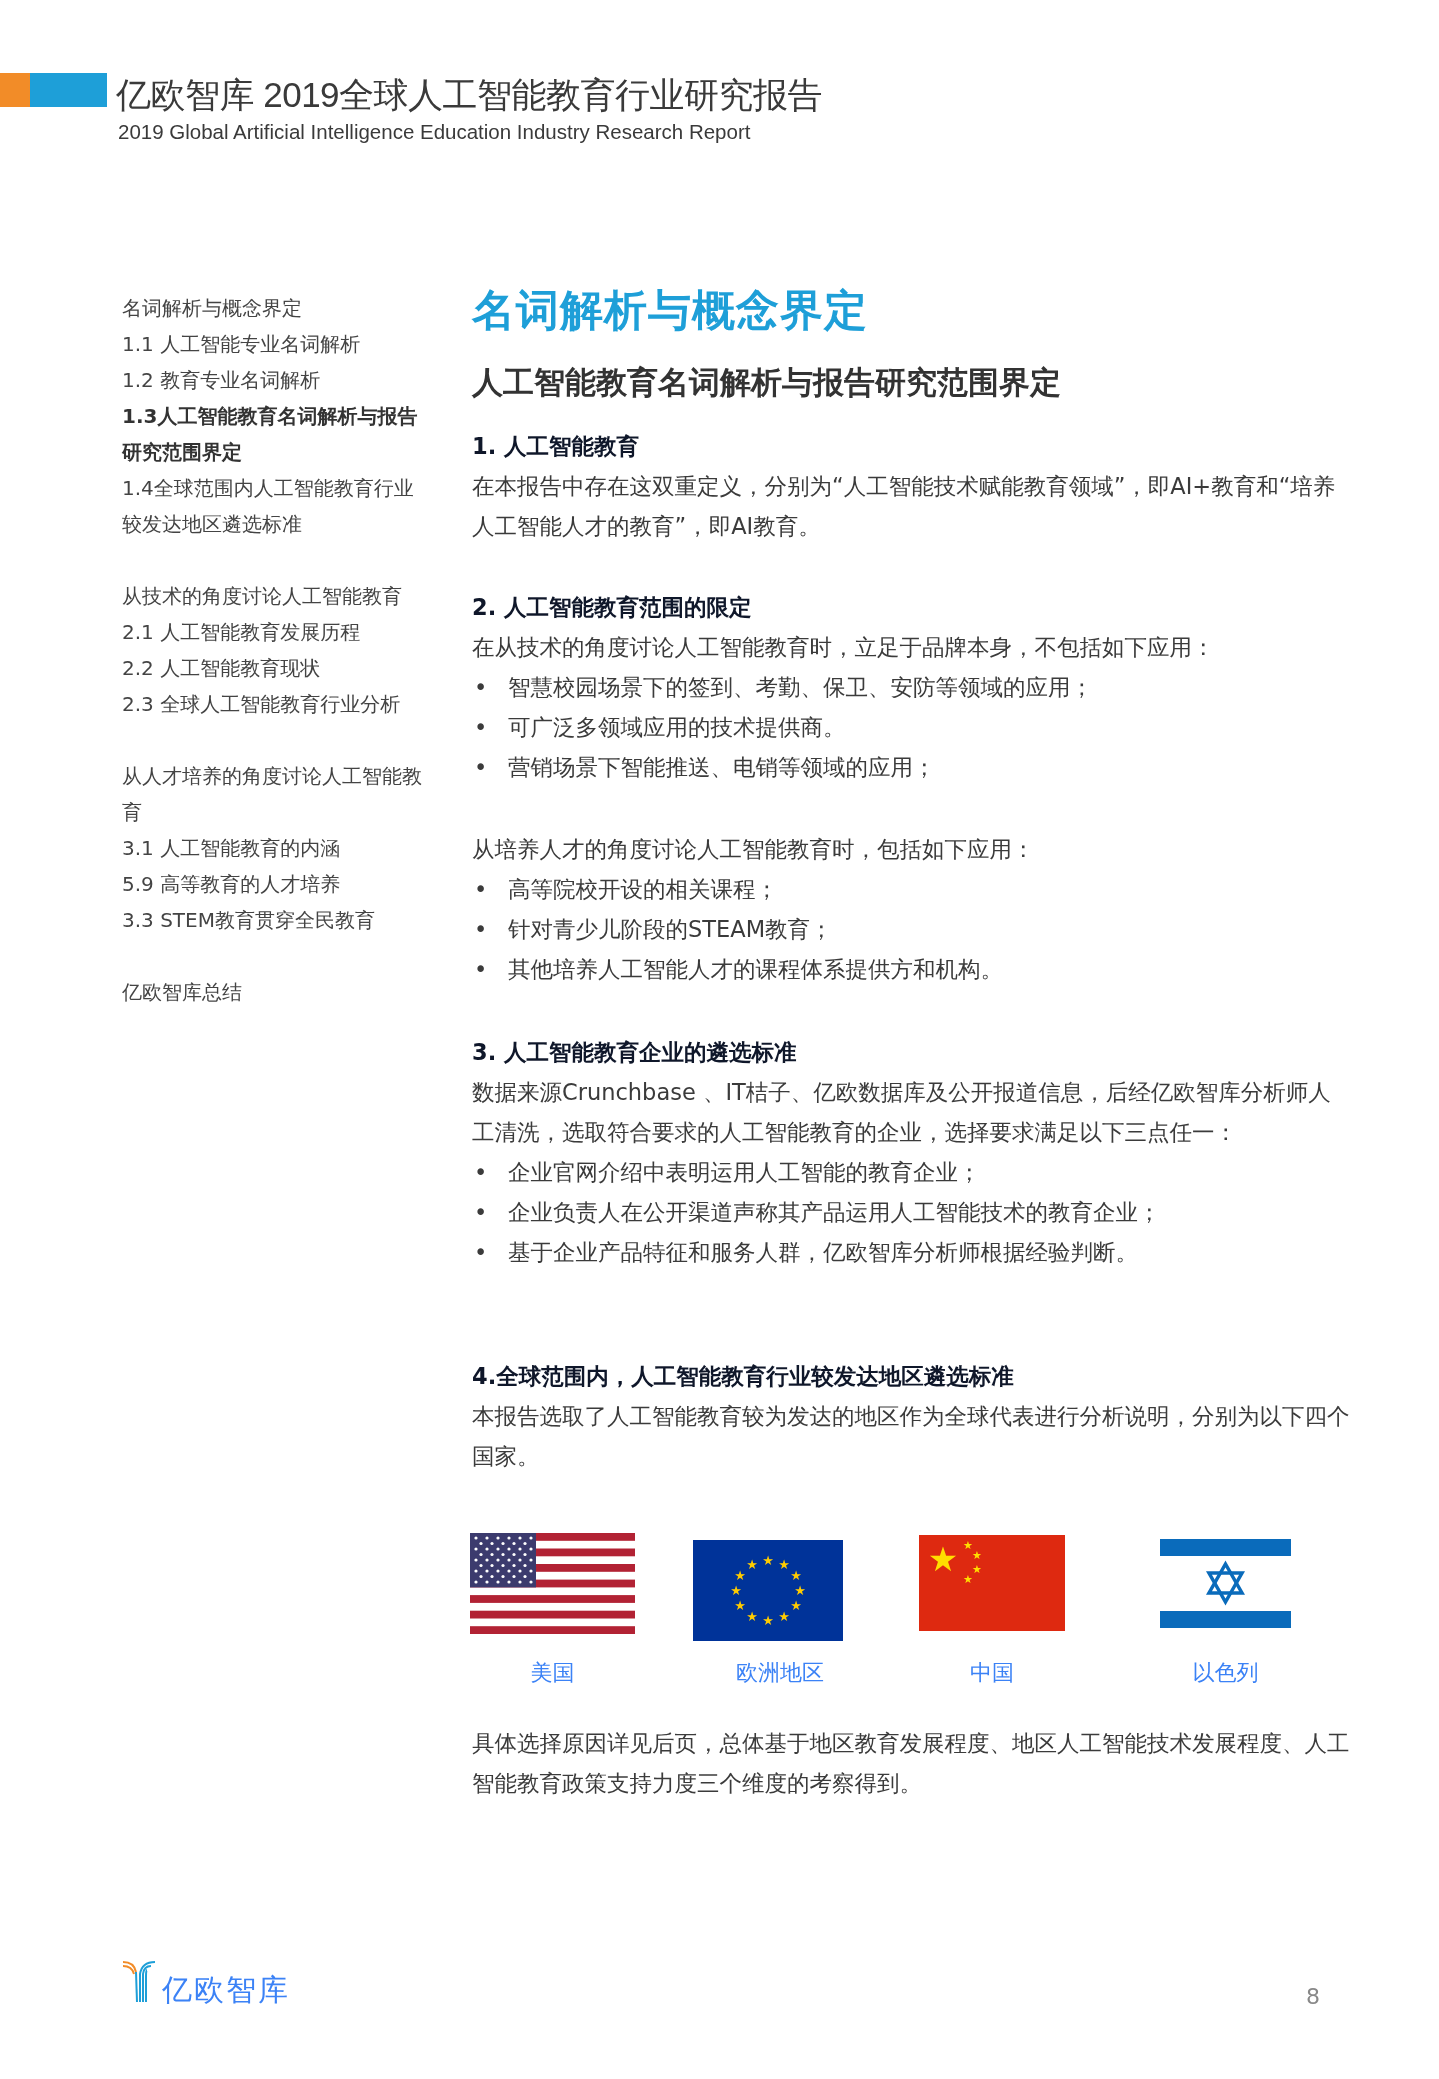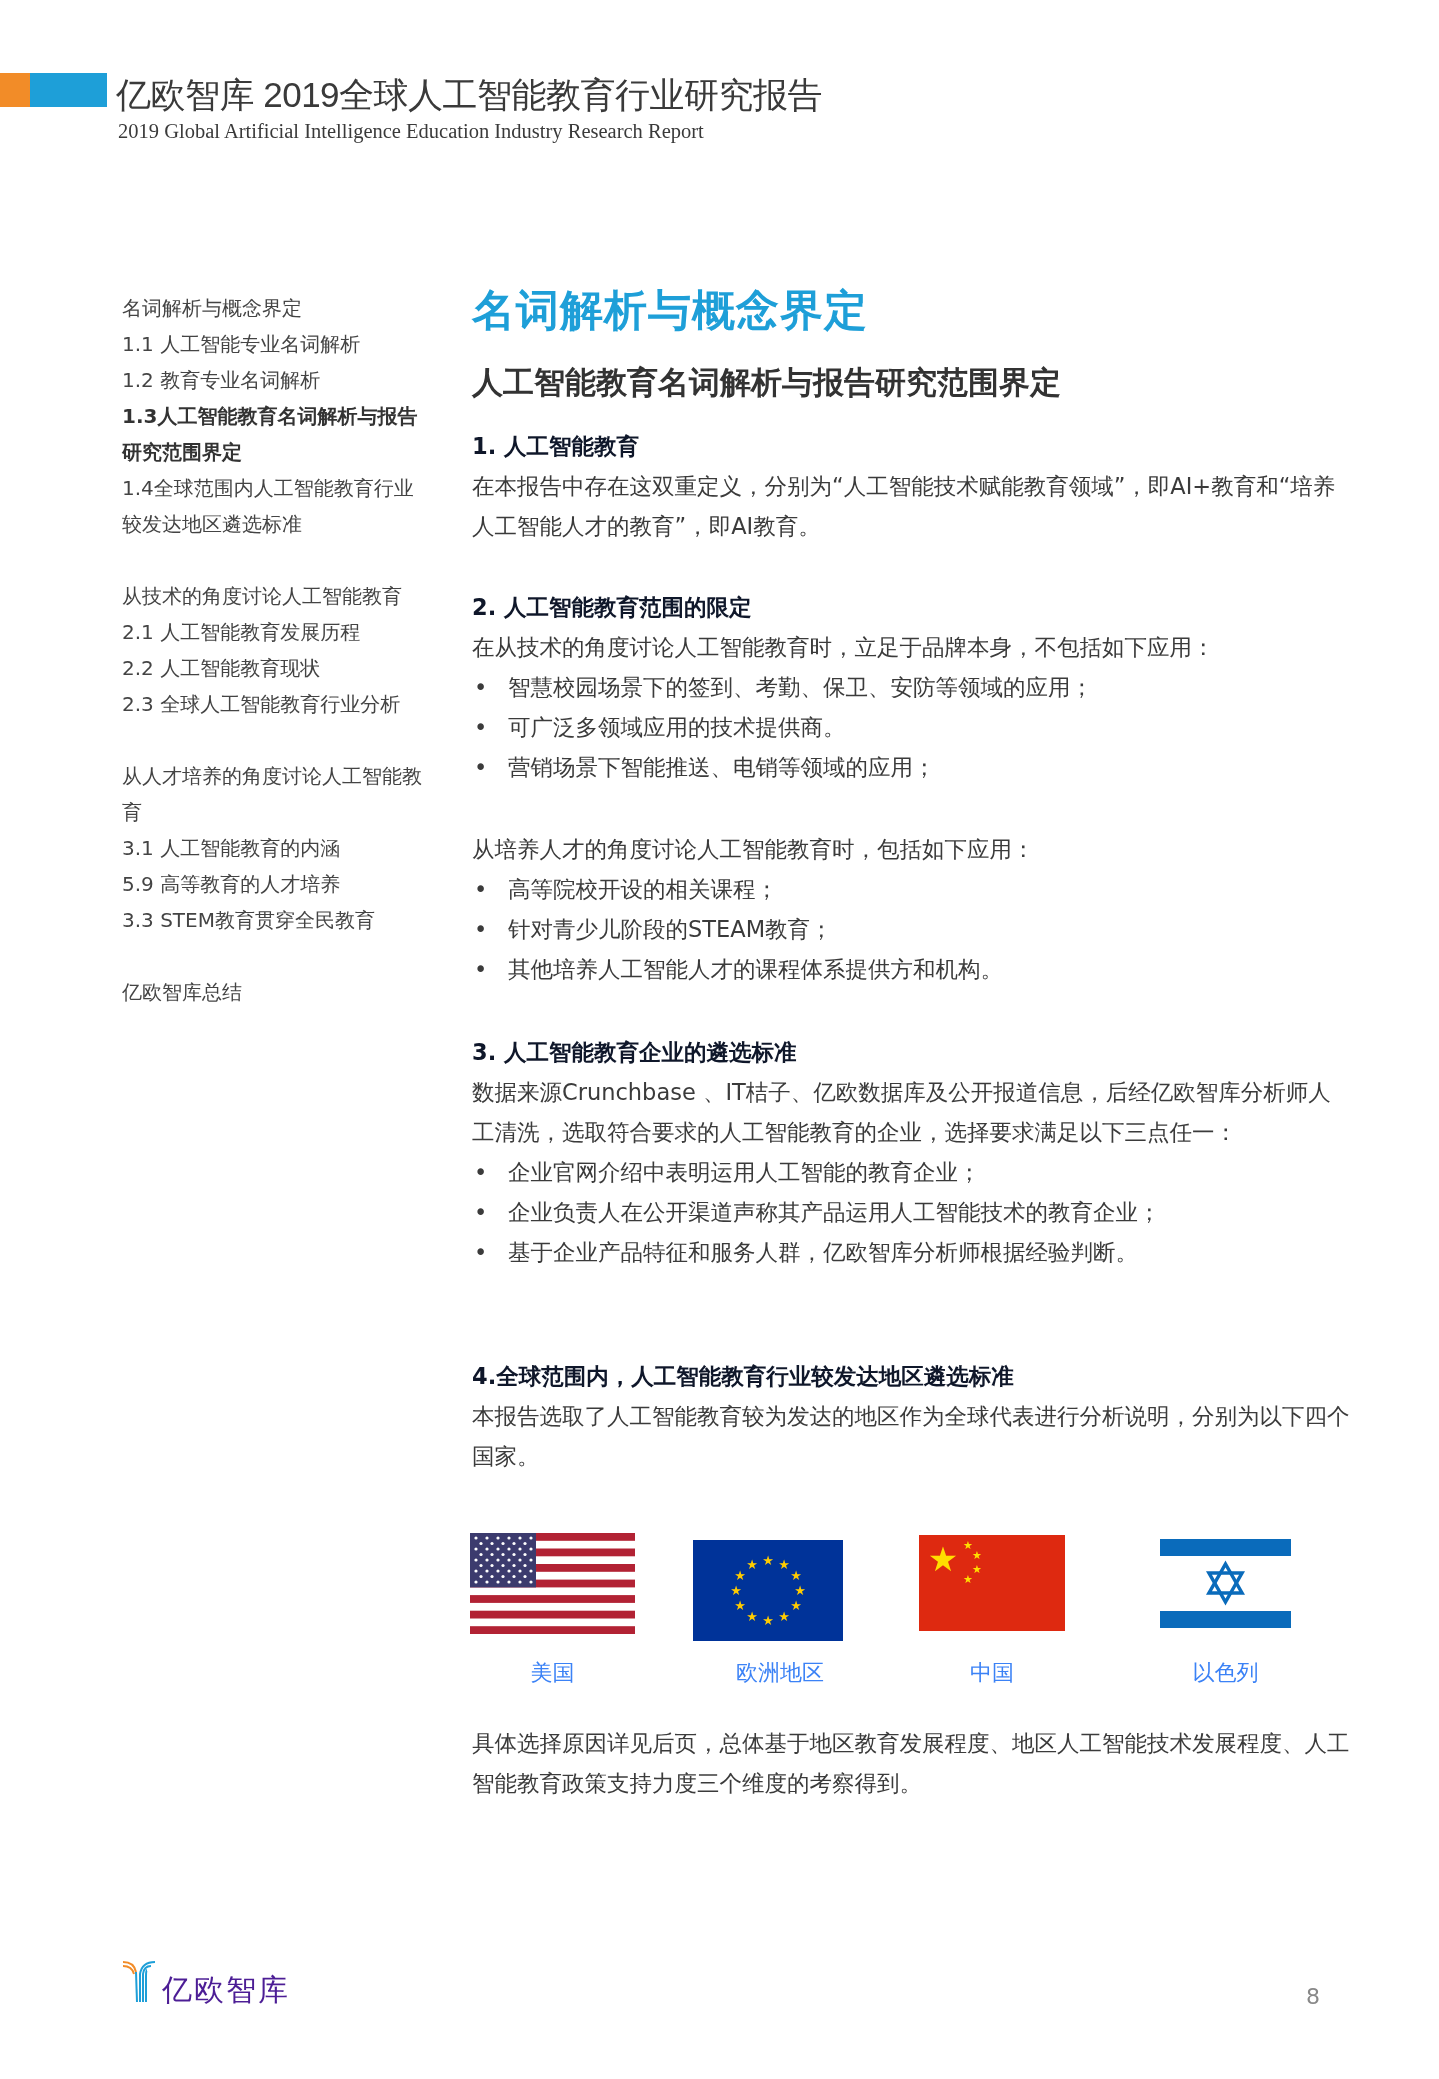--- a/index.html
+++ b/index.html
@@ -3,40 +3,40 @@
 <meta charset="utf-8">
 <style>
   html, body { margin:0; padding:0; background:#ffffff; }
   body { width:1439px; height:2079px; position:relative; overflow:hidden;
          font-family:"DejaVu Sans", "Liberation Sans", sans-serif; color:#3b3b3b; }
   .hdr-bar-orange { position:absolute; left:0; top:73px; width:30px; height:34px; background:#f28c28; }
   .hdr-bar-blue { position:absolute; left:30px; top:73px; width:77px; height:34px; background:#1e9fd8; }
   .hdr-title { position:absolute; left:116px; top:72px; font-size:35px; color:#3a3a3a;
                font-family:Liberation Sans, sans-serif; white-space:nowrap; letter-spacing:-0.5px; }
   .hdr-sub { position:absolute; left:118px; top:120px; font-size:20.5px; color:#3a3a3a;
-             font-family:Liberation Serif, serif; white-space:nowrap;text-align:right; }
+             font-family:Liberation Sans, sans-serif; white-space:nowrap;text-align:right; }
 
   .toc { position:absolute; left:122px; top:290px; width:300px; font-size:20px; line-height:36px; color:#444; }
   .toc div { white-space:normal; }
   .toc .active { font-weight:bold; color:#333; }
   .toc .gap { height:36px; }
 
   .main { position:absolute; left:472px; top:0; width:880px; }
   .h1 { position:absolute; top:282px; left:0; font-size:43px; font-weight:bold; color:#1e9fd8; white-space:nowrap; letter-spacing:1px; }
   .h2 { position:absolute; top:362px; left:0; font-size:31px; color:#333; white-space:nowrap;font-weight:bold; }
   .sec { position:absolute; left:0; width:880px; font-size:22.5px; line-height:40px; color:#3b3b3b; }
   .sec .st { font-weight:bold; color:#0f172a; }
   .sec .li { position:relative; padding-left:36px; }
   .sec .li::before { content:"•"; position:absolute; left:2px; top:0; }
 
   .flag { position:absolute; }
   .flag-label { position:absolute; font-size:22px; color:#3b82f6; text-align:center; white-space:nowrap; }
 
   .footer-logo { position:absolute; left:122px; top:1962px; height:44px; display:flex; align-items:flex-end; }
-  .footer-logo .name { font-size:30px; color:#4c1d95; margin-left:6px; line-height:32px; letter-spacing:2px; font-weight:300; }
+  .footer-logo .name { font-size:30px; color:#3b82f6; margin-left:6px; line-height:32px; letter-spacing:2px; font-weight:300; }
   .page-num { position:absolute; left:1306px; top:1984px; font-size:22px; color:#888; }
 </style>
 </head>
 <body>
 
 <div class="hdr-bar-orange"></div>
 <div class="hdr-bar-blue"></div>
 <div class="hdr-title">亿欧智库 2019全球人工智能教育行业研究报告</div>
 <div class="hdr-sub">2019 Global Artificial Intelligence Education Industry Research Report</div>
 

